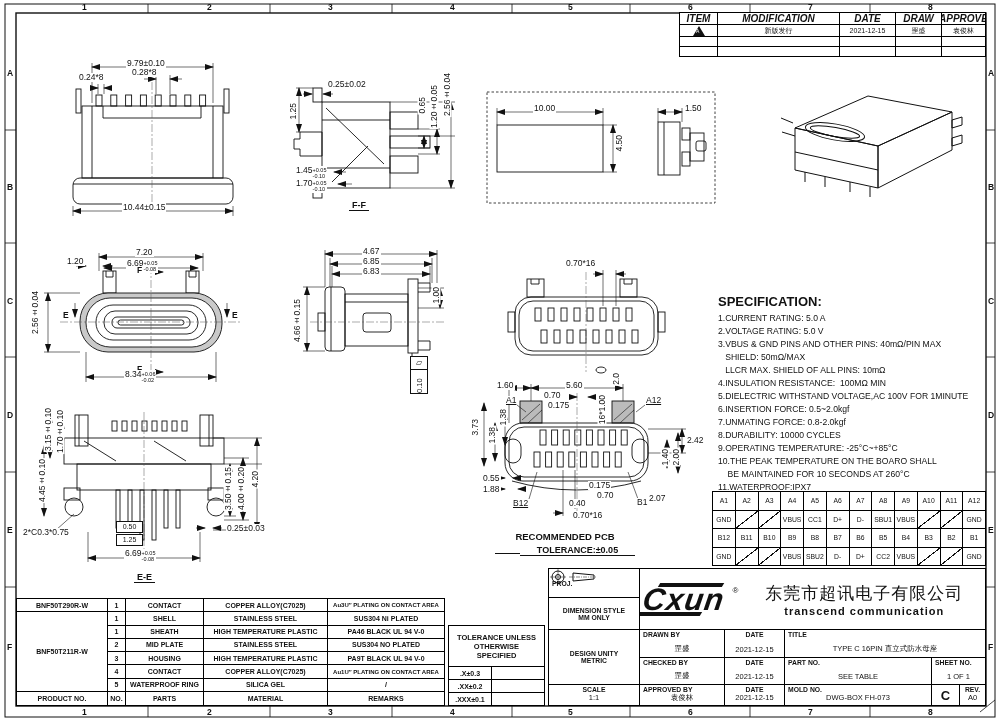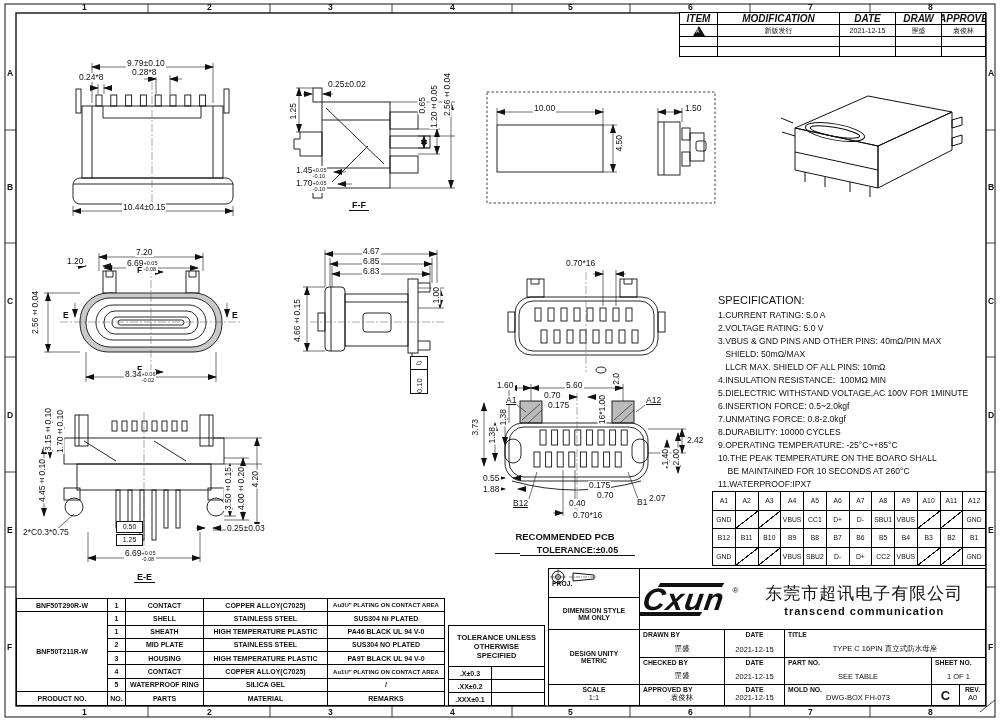--- a/index.html
+++ b/index.html
@@ -18,21 +18,21 @@
   .rev-h{font-style:italic;font-weight:bold;font-size:10px}
   .rev-c{font-size:7px}
   .pin{font-size:6.8px}
   .pt{font-size:7px;font-weight:bold}
   .pt-sm{font-size:6px;font-weight:bold}
   .tb{background:#fff;font-size:7px;display:flex;flex-direction:column;justify-content:space-between;padding:1px 3px;overflow:hidden}
   .tb .lab{font-weight:bold;font-size:6.8px;text-align:left}
   .tb .val{text-align:center;font-size:7.5px;padding-bottom:2px}
   .boxdim{position:absolute;border:1px solid #111;background:#fff;font-size:7px;width:27px;text-align:center;line-height:10px}
   .spec{position:absolute;left:718px;top:294px;width:272px}
-  .spec .t{font-size:11px;font-weight:normal;margin-bottom:3px}
+  .spec .t{font-size:13px;font-weight:bold;margin-bottom:3px}
   .spec .l{font-size:8.6px;line-height:13px;white-space:pre}
   .logo-cxun{position:relative;font-style:italic;font-weight:bold;font-size:31px;letter-spacing:1px;font-family:"Liberation Sans",sans-serif;transform:skewX(-8deg);line-height:1}
   .logo-cxun::before{content:"";position:absolute;left:14px;top:-1px;width:64px;height:4px;background:#111;transform:skewX(-25deg)}
   .logo-cxun::after{content:"";position:absolute;left:-4px;bottom:-1px;width:64px;height:4px;background:#111;transform:skewX(-25deg)}
   .triwrap{position:relative;width:12px;height:10px}
   .tri{position:absolute;left:0;top:0;width:0;height:0;border-left:6px solid transparent;border-right:6px solid transparent;border-bottom:10px solid #111}
   .trilabel{position:absolute;left:3.5px;top:3.5px;font-size:5px;color:#fff;line-height:1}
   .flatframe{position:absolute;left:410px;top:356px;width:18px;height:38px;border:1px solid #111;display:flex;flex-direction:column;align-items:center;background:#fff}
   .flatframe .sym{font-size:8px;line-height:12px;border-bottom:1px solid #111;width:100%;text-align:center}
   .flatframe .v{writing-mode:vertical-rl;transform:rotate(180deg);font-size:7.5px;flex:1;display:flex;align-items:center}

